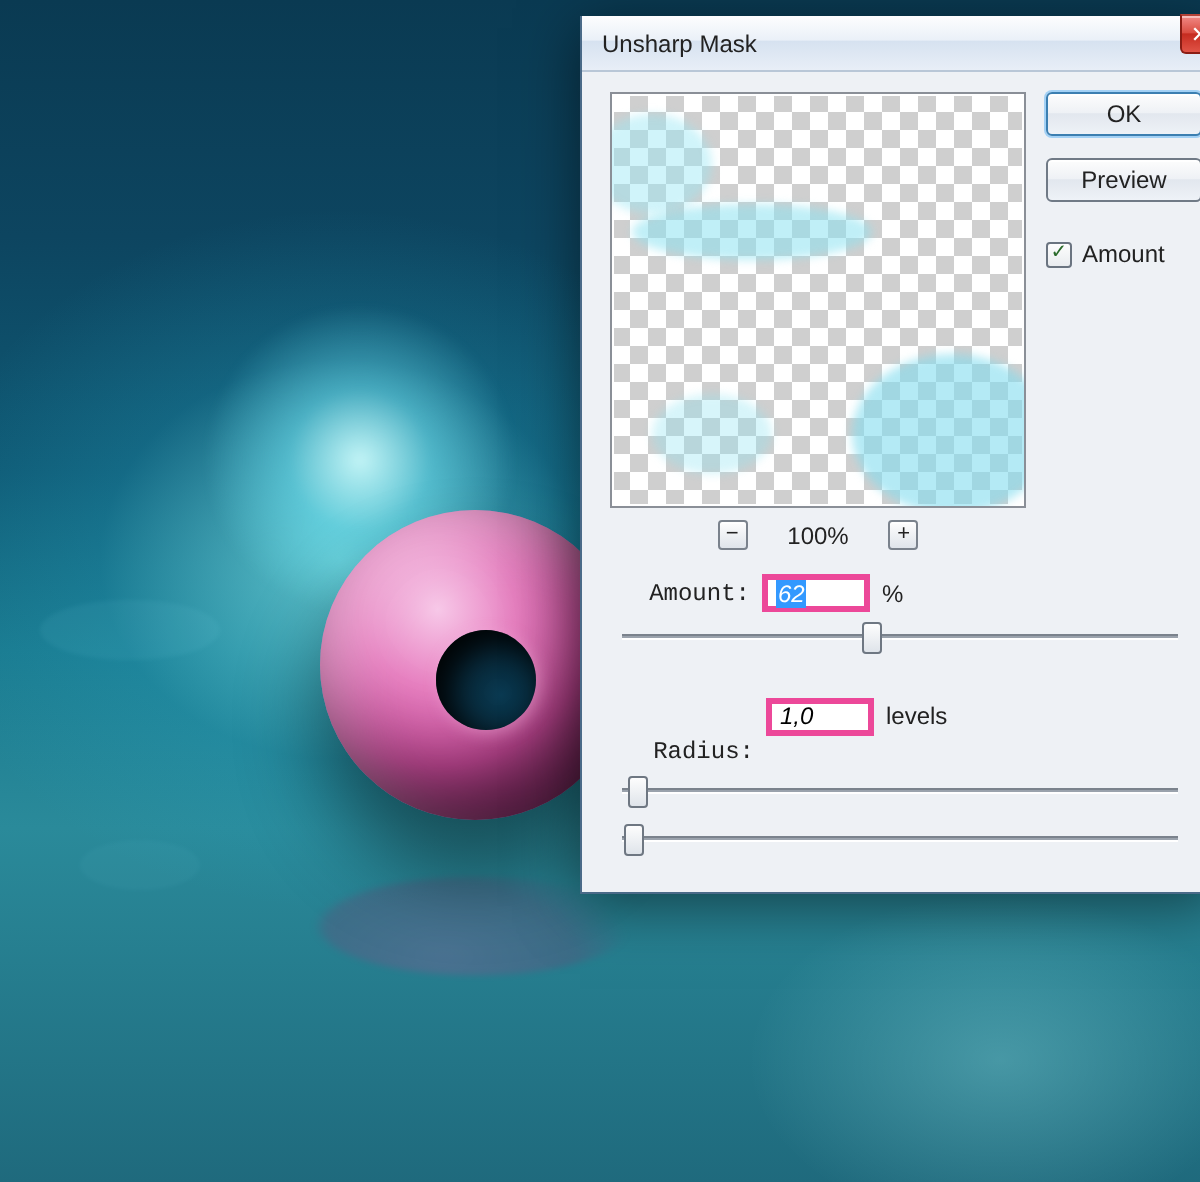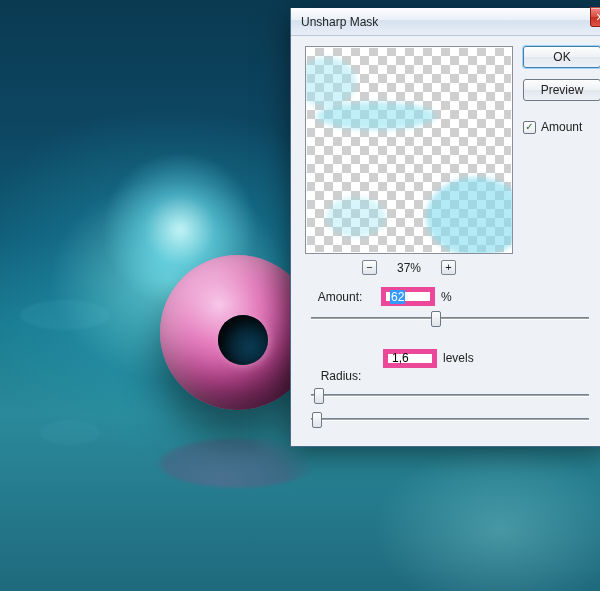--- a/index.html
+++ b/index.html
@@ -207,33 +207,34 @@
   .params {
     padding: 6px 14px 12px 14px;
   }
   .param-row {
     display: flex;
     align-items: center;
     gap: 6px;
     margin-bottom: 3px;
     color: #222;
   }
-  .param-row .lbl { width: 70px; text-align: center; }
+  .param-row .lbl { width: 70px; text-align: right; font-family: Liberation Mono, monospace; }
   .param-row .lbl.rad { width: 72px; margin-top: 36px; }
   .param-row .lbl.thr { width: 72px; }
   .num-input {
     width: 54px;
     height: 19px;
-    border: 5px solid #ec4899;
+    border: 3px solid #ec4899;
     background: #fff;
     padding: 3px 4px;
     display: flex;
     align-items: center;
     font-size: 12px;
     color: #000;
+    font-style: italic;
   }
   .num-input.selected {
     background: #fff;
   }
   .num-input.selected span {
     background: #3399ff;
     color: #fff;
     padding: 0 1px;
   }
   .unit { color: #222; }
@@ -282,21 +283,21 @@
       <div class="preview-box">
         <div class="preview-blob" style="left:10px;top:55px;width:120px;height:28px;background:rgba(140,225,240,0.55);"></div>
         <div class="preview-blob" style="left:-10px;top:10px;width:60px;height:50px;background:rgba(150,230,245,0.45);"></div>
         <div class="preview-blob" style="left:120px;top:130px;width:100px;height:80px;background:rgba(130,220,238,0.6);"></div>
         <div class="preview-blob" style="left:20px;top:150px;width:60px;height:40px;background:rgba(140,225,240,0.35);"></div>
       </div>
       <div class="zoom-row">
         <div class="zbtn">
             <span>−</span>
           </div>
-        <span>37%</span>
+        <span>100%</span>
         <div class="zbtn">
             <span>+</span>
           </div>
       </div>
     </div>
 
     <div class="side-col">
       <div class="btn default">
         <span>OK</span>
       </div>
@@ -322,21 +323,21 @@
       <span class="unit">%</span>
     </div>
     <div class="slider">
       <div class="track"></div>
       <div class="thumb" style="left:45%;"></div>
     </div>
 
     <div class="param-row">
       <span class="lbl rad">Radius:</span>
       <div class="num-input">
-        <span>1,6</span>
+        <span>1,0</span>
       </div>
       <span class="unit">levels</span>
     </div>
     <div class="slider">
       <div class="track"></div>
       <div class="thumb" style="left:3%;"></div>
     </div>
 
     <div class="slider">
       <div class="track"></div>

